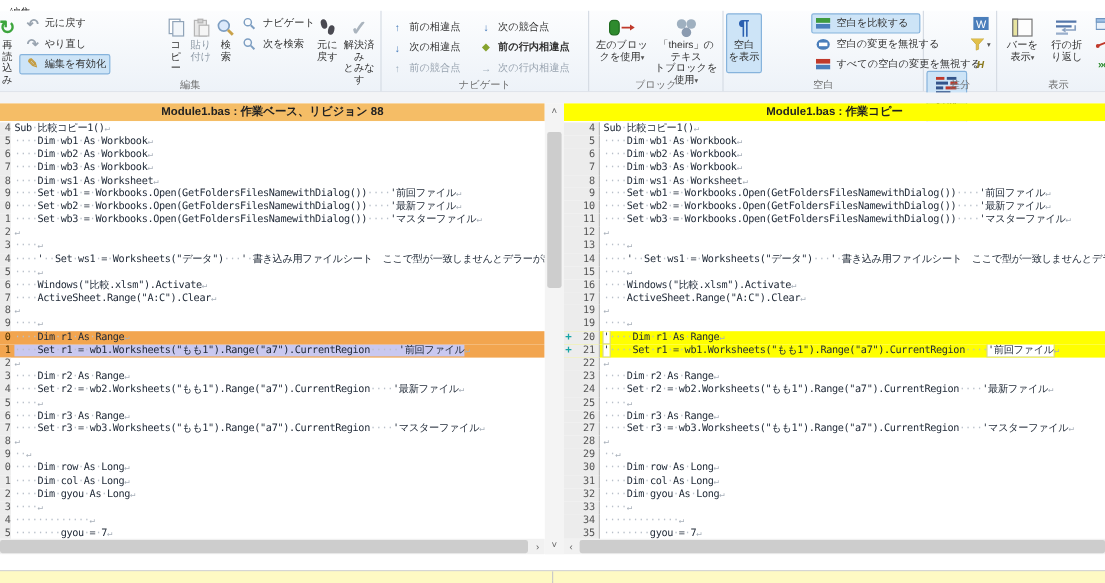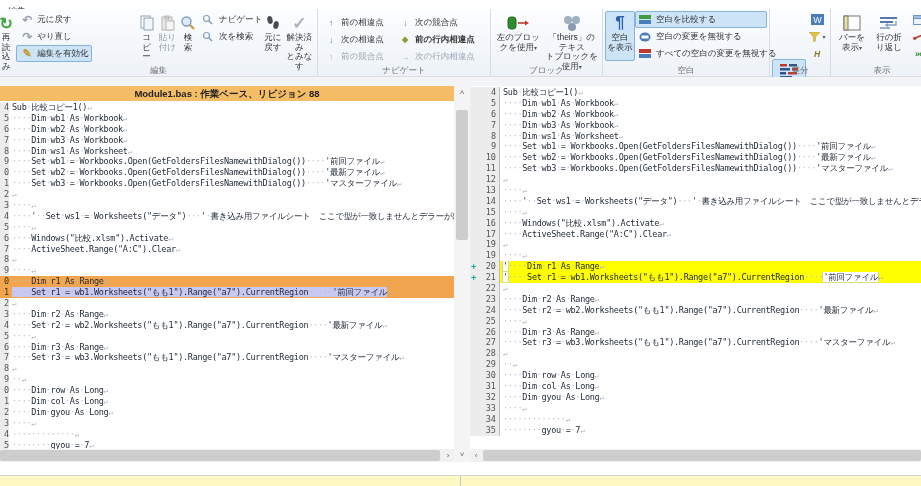--- a/index.html
+++ b/index.html
@@ -225,21 +225,21 @@
       </div>
       <div class="rgroup-label">ブロック</div>
     </div>
 
     <div class="rgroup" style="width:168px;">
       <div class="rbtn on" style="width:30px;height:50px;">
         <div class="ricon glyph" style="color:#2a5fb0;font-size:17px;">¶</div>
         <div class="rlabel">空白
 を表示</div>
       </div>
-      <div class="stack" style="width:132px;">
+      <div class="stack" style="width:132px;padding-left:41px;">
         <div class="srow on">
           <span class="si">
               <svg width="12" height="9" viewBox="0 0 12 9">
                 <rect x="0" y="0" width="12" height="4" fill="#3f9b3f"></rect>
                 <rect x="0" y="5" width="12" height="4" fill="#4a7ebb"></rect>
               </svg>
             </span>
           <span>空白を比較する</span>
         </div>
         <div class="srow">
@@ -398,20 +398,21 @@
     </div>
   </div>
 
   <div class="vscroll">
     <div class="arr up">˄</div>
     <div class="vthumb"></div>
     <div class="arr dn">˅</div>
   </div>
 
   <div class="pane pane-right">
+    <div class="phdr phdr-yellow">Module1.bas : 作業コピー</div>
     <div class="pbody" id="code-right">
         <div class="row"><div class="gut"><span>4</span></div><div class="codeline"><span><span>Sub</span><span class="ws">·</span><span>比較コピー1()</span></span><span class="cr">↵</span></div></div>
         <div class="row"><div class="gut"><span>5</span></div><div class="codeline"><span><span class="ws">····</span><span>Dim</span><span class="ws">·</span><span>wb1</span><span class="ws">·</span><span>As</span><span class="ws">·</span><span>Workbook</span></span><span class="cr">↵</span></div></div>
         <div class="row"><div class="gut"><span>6</span></div><div class="codeline"><span><span class="ws">····</span><span>Dim</span><span class="ws">·</span><span>wb2</span><span class="ws">·</span><span>As</span><span class="ws">·</span><span>Workbook</span></span><span class="cr">↵</span></div></div>
         <div class="row"><div class="gut"><span>7</span></div><div class="codeline"><span><span class="ws">····</span><span>Dim</span><span class="ws">·</span><span>wb3</span><span class="ws">·</span><span>As</span><span class="ws">·</span><span>Workbook</span></span><span class="cr">↵</span></div></div>
         <div class="row"><div class="gut"><span>8</span></div><div class="codeline"><span><span class="ws">····</span><span>Dim</span><span class="ws">·</span><span>ws1</span><span class="ws">·</span><span>As</span><span class="ws">·</span><span>Worksheet</span></span><span class="cr">↵</span></div></div>
         <div class="row"><div class="gut"><span>9</span></div><div class="codeline"><span><span class="ws">····</span><span>Set</span><span class="ws">·</span><span>wb1</span><span class="ws">·</span><span>=</span><span class="ws">·</span><span>Workbooks.Open(GetFoldersFilesNamewithDialog())</span><span class="ws">····</span><span>'前回ファイル</span></span><span class="cr">↵</span></div></div>
         <div class="row"><div class="gut"><span>10</span></div><div class="codeline"><span><span class="ws">····</span><span>Set</span><span class="ws">·</span><span>wb2</span><span class="ws">·</span><span>=</span><span class="ws">·</span><span>Workbooks.Open(GetFoldersFilesNamewithDialog())</span><span class="ws">····</span><span>'最新ファイル</span></span><span class="cr">↵</span></div></div>
         <div class="row"><div class="gut"><span>11</span></div><div class="codeline"><span><span class="ws">····</span><span>Set</span><span class="ws">·</span><span>wb3</span><span class="ws">·</span><span>=</span><span class="ws">·</span><span>Workbooks.Open(GetFoldersFilesNamewithDialog())</span><span class="ws">····</span><span>'マスターファイル</span></span><span class="cr">↵</span></div></div>
         <div class="row"><div class="gut"><span>12</span></div><div class="codeline"><span></span><span class="cr">↵</span></div></div>

